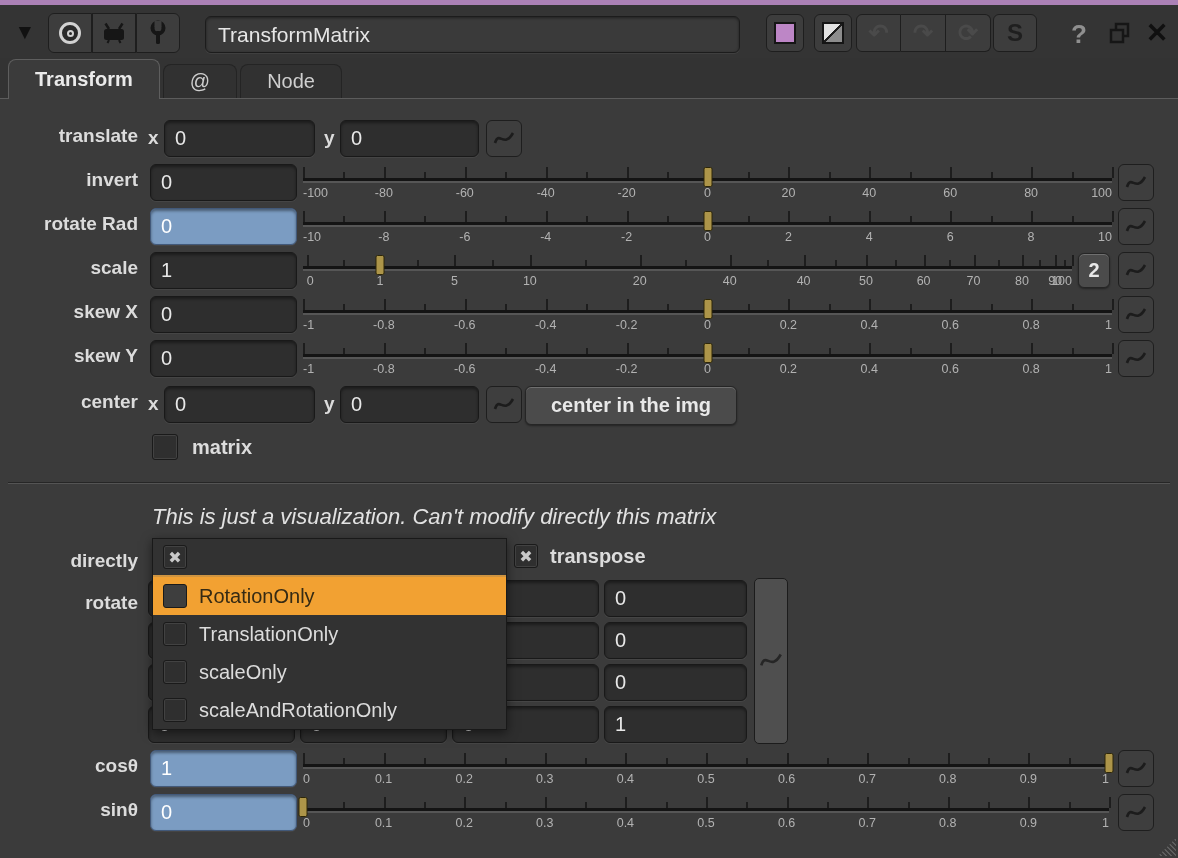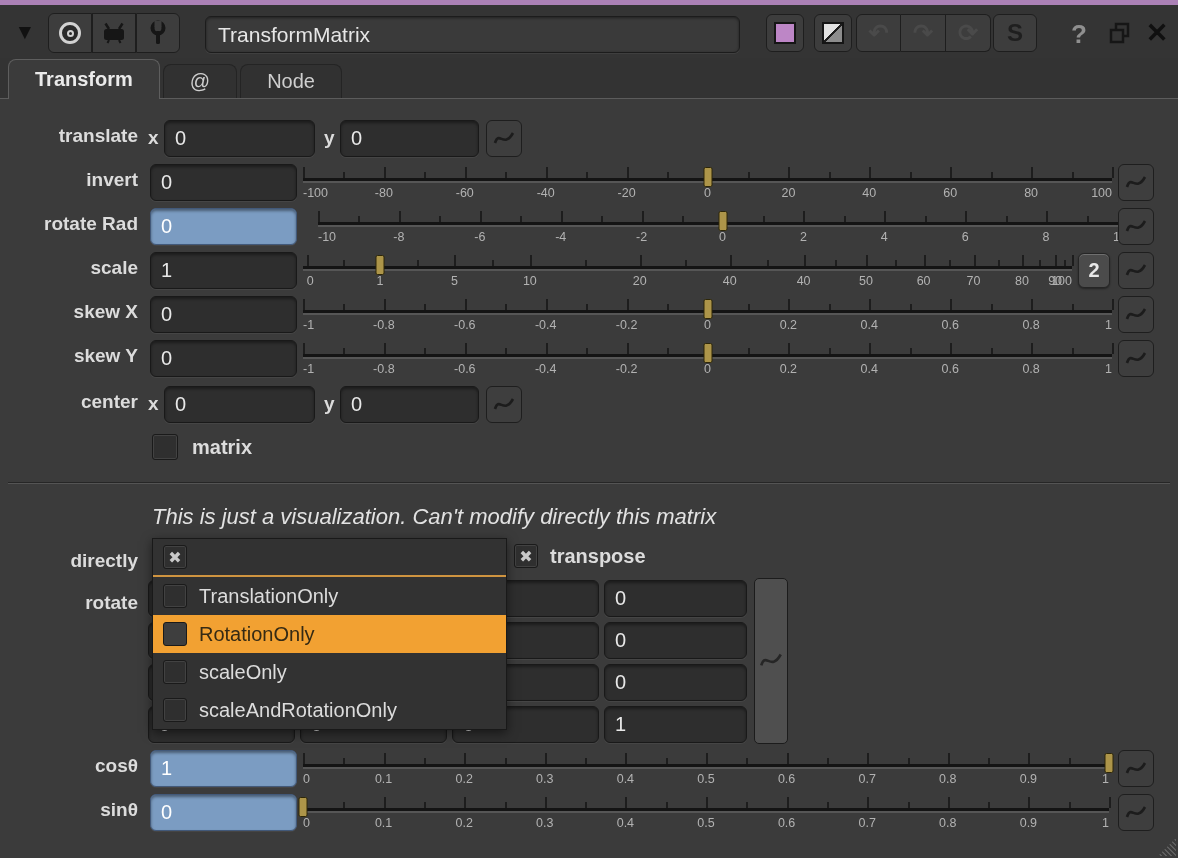--- a/index.html
+++ b/index.html
@@ -248,21 +248,21 @@
       <button class="animbtn" style="left:1118px">
         <svg viewBox="0 0 24 22">
             <path d="M3 15 C7 2, 12 21, 21 5" stroke="#1c1c1c" stroke-width="2.6" fill="none"></path>
           </svg>
       </button>
     </div>
 
     <div class="row" style="top:108px">
       <div class="rlabel">rotate Rad</div>
       <input class="num blue" style="left: 150px; width: 147px;" value="0">
-      <div class="slider" style="left:318px;width:809px">
+      <div class="slider" style="left:303px;width:809px">
           <div class="track"></div>
           <div class="tick major" style="left: 0%;"></div>
           <div class="tick minor" style="left: 5%;"></div>
           <div class="tlabel edge-l" style="left: 0%;">-10</div>
           <div class="tick major" style="left: 10%;"></div>
           <div class="tick minor" style="left: 15%;"></div>
           <div class="tlabel" style="left: 10%;">-8</div>
           <div class="tick major" style="left: 20%;"></div>
           <div class="tick minor" style="left: 25%;"></div>
           <div class="tlabel" style="left: 20%;">-6</div>
@@ -447,20 +447,21 @@
       <div class="rlabel">center</div>
       <span class="axlabel" style="left:148px">x</span>
       <input class="num" style="left: 164px; width: 151px;" value="0">
       <span class="axlabel" style="left:324px">y</span>
       <input class="num" style="left: 340px; width: 139px;" value="0">
       <button class="animbtn" style="left:486px">
         <svg viewBox="0 0 24 22">
             <path d="M3 15 C7 2, 12 21, 21 5" stroke="#1c1c1c" stroke-width="2.6" fill="none"></path>
           </svg>
       </button>
+      <button class="pushbtn btn-center-img">center in the img</button>
     </div>
 
     <div class="invert-wrap">
       <div class="cb"></div>
       <div class="invert-label">matrix</div>
     </div>
 
     <div class="sep"></div>
 
     <div class="note">This is just a visualization. Can't modify directly this matrix</div>
@@ -497,27 +498,27 @@
           <path d="M3 15 C7 2, 12 21, 21 5" stroke="#262626" stroke-width="2.4" fill="none"></path>
         </svg>
     </button>
 
     <div class="dropdown">
       <div class="dd-header">
         <div class="cb">
             <span>✖</span>
           </div>
       </div>
+      <div class="dd-item highlighted">
+        <div class="cb"></div>
+        <span>RotationOnly</span>
+      </div>
       <div class="dd-item">
         <div class="cb"></div>
         <span>TranslationOnly</span>
-      </div>
-      <div class="dd-item highlighted">
-        <div class="cb"></div>
-        <span>RotationOnly</span>
       </div>
       <div class="dd-item">
         <div class="cb"></div>
         <span>scaleOnly</span>
       </div>
       <div class="dd-item">
         <div class="cb"></div>
         <span>scaleAndRotationOnly</span>
       </div>
     </div>

